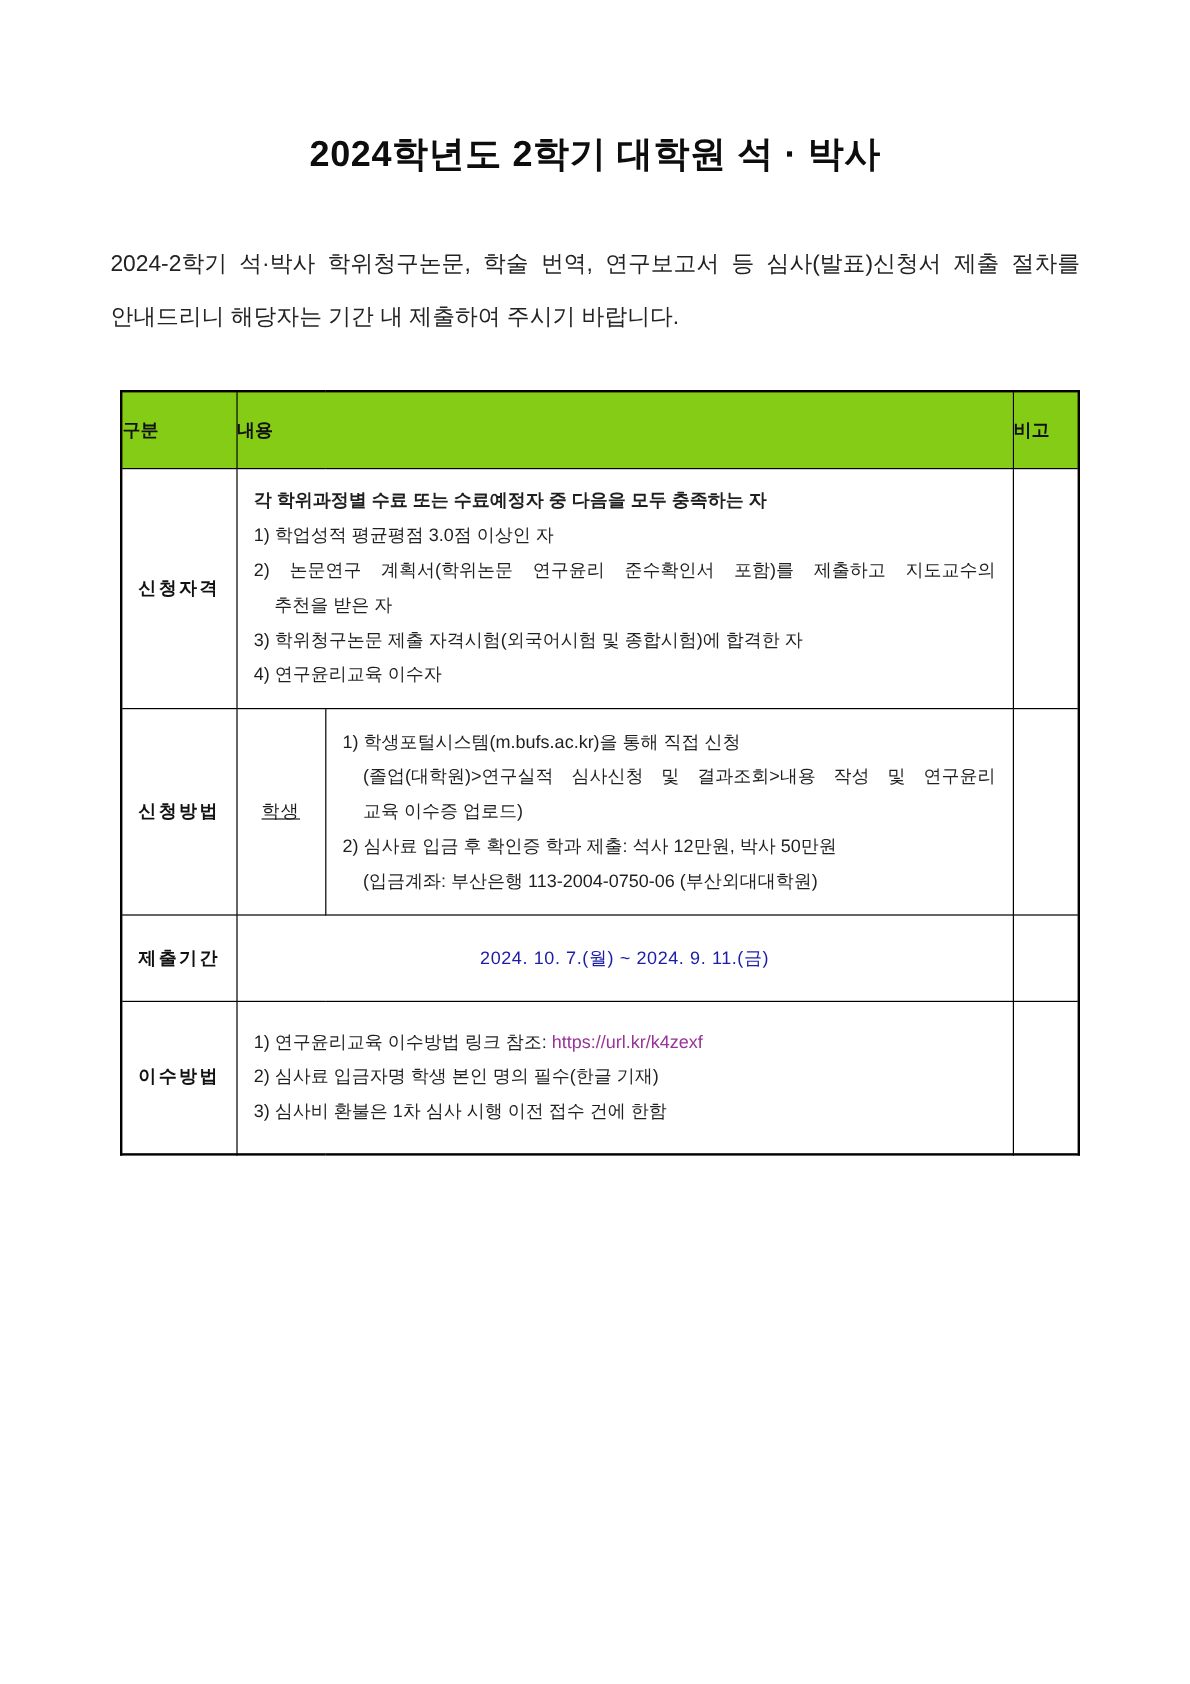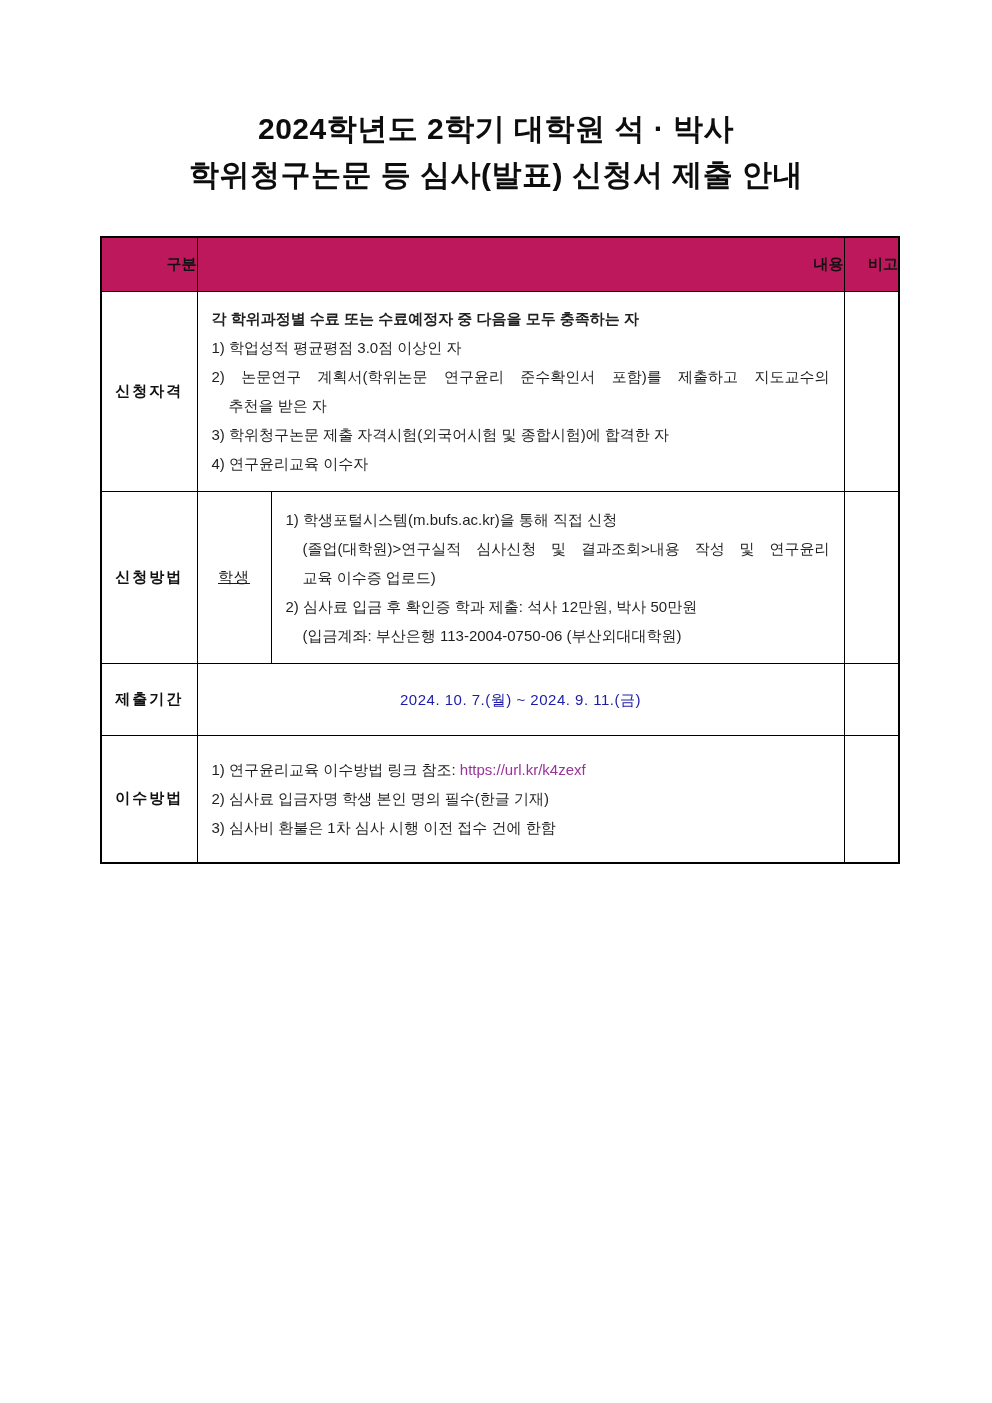--- a/index.html
+++ b/index.html
@@ -37,23 +37,23 @@
     border-collapse: collapse;
     border: 2px solid #000000;
     table-layout: fixed;
   }
   .info-table td {
     border: 1px solid #000000;
     font-size: 15px;
     vertical-align: middle;
   }
   .hdr td {
-    height: 54px;
-    background: #be185d;
-    text-align: right;
+    height: 64px;
+    background: #84cc16;
+    text-align: left;
     font-weight: bold;
     color: #111111;
   }
   .label-cell {
     text-align: center;
     font-weight: bold;
     letter-spacing: 2px;
     color: #111111;
   }
   .sub-cell {
@@ -79,23 +79,23 @@
   .link { color: #993399; cursor: pointer; }
   .bigo-cell { background: #ffffff; }
 </style>
 </head>
 <body>
 
 <div class="doc">
 
   <div class="title">
     <div>2024학년도 2학기 대학원 석 · 박사</div>
-    <div>학위청구논문 등 심사(발표) 신청서 제출 안내</div>
   </div>
 
+  <p class="intro">2024-2학기 석·박사 학위청구논문, 학술 번역, 연구보고서 등 심사(발표)신청서 제출 절차를 안내드리니 해당자는 기간 내 제출하여 주시기 바랍니다.</p>
 
   <table class="info-table">
     <colgroup>
       <col style="width:96px">
       <col style="width:74px">
       <col style="width:573px">
       <col style="width:55px">
     </colgroup>
 
     <tbody>

